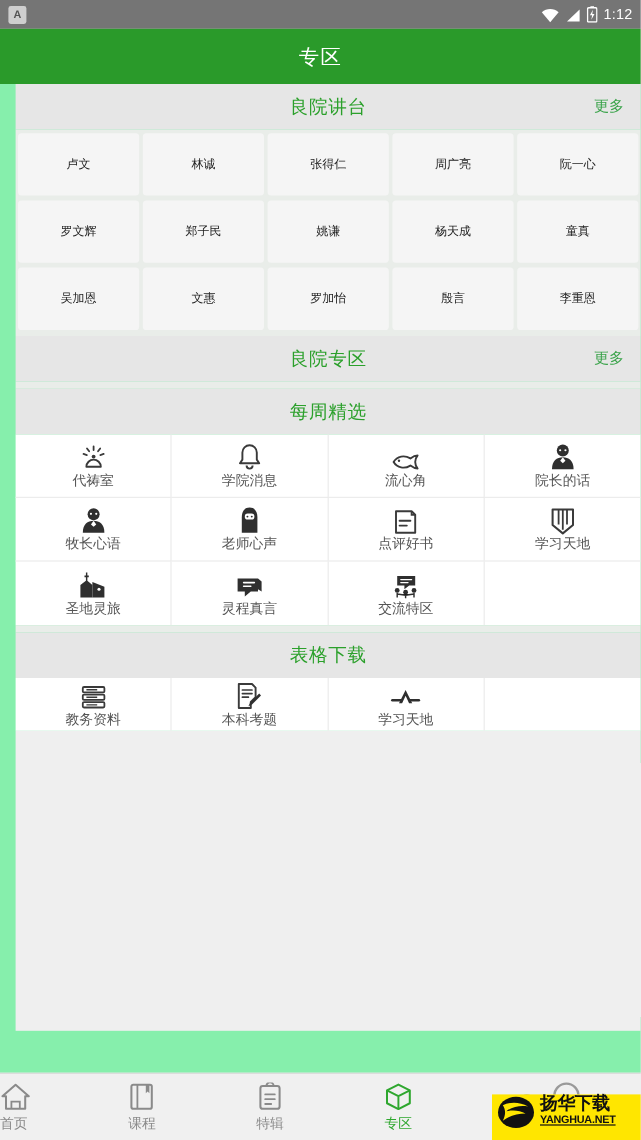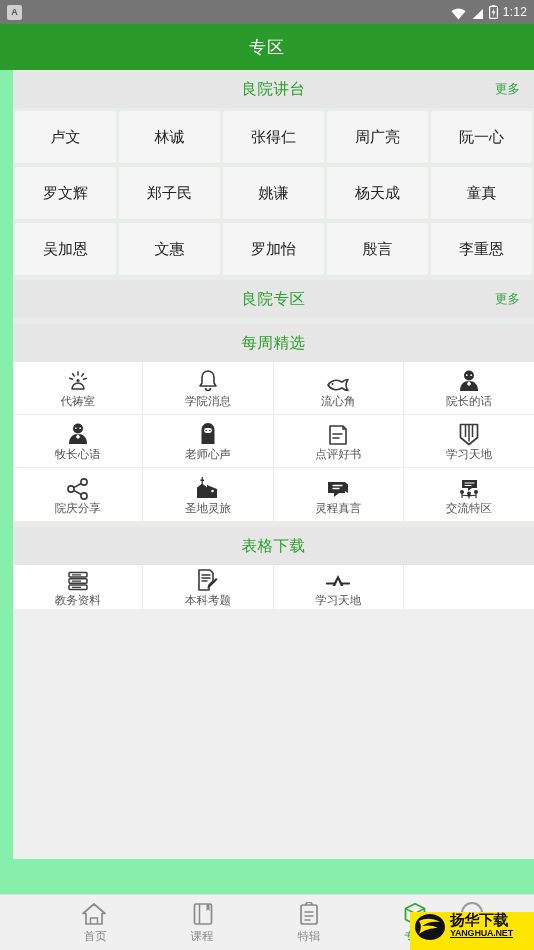--- a/index.html
+++ b/index.html
@@ -52,21 +52,21 @@
   }
 
   
   .namegrid {
     background: #e9ede9; padding: 3px 2px 5px 2px;
     display: grid; grid-template-columns: repeat(5, 1fr); gap: 4px 3px;
   }
   .namecard {
     background: #f5f5f5; border-radius: 3px; height: 52px;
     display: flex; align-items: center; justify-content: center;
-    color: #222222; font-size: 15px;
+    color: #222222; font-size: 10px;
   }
 
   
   .strip { height: 6px; background: #e9ede9; }
 
   
   .icongrid {
     background: #ffffff;
     display: grid; grid-template-columns: repeat(4, 1fr);
   }
@@ -88,21 +88,21 @@
 
   .filler { background: #efefef; height: 250px; }
 
   
   .bottomnav {
     flex: 0 0 56px; height: 56px; background: #f0f0f0;
     border-top: 1px solid #dcdcdc;
     display: grid; grid-template-columns: repeat(5, 1fr);
   }
   .navitem {
-    display: flex; flex-direction: column; align-items: flex-end;
+    display: flex; flex-direction: column; align-items: flex-start;
     justify-content: center; gap: 2px; color: #8a8a8a; font-size: 11.5px;
   }
   .navitem.active { color: #2fa72f; }
   .navitem .nglyph { height: 26px; display: flex; align-items: center; }
 
   
   .watermark {
     position: absolute; right: 0; bottom: 0; width: 124px; height: 50px;
     display: flex; align-items: flex-end; justify-content: center;
     pointer-events: none;
@@ -274,31 +274,20 @@
       <div class="icell">
         <span class="glyph">
           <svg width="22" height="24" viewBox="0 0 22 24">
               <path d="M2.5 2.5h17v13l-8.5 7-8.5-7z" fill="none" stroke="#3a3a3a" stroke-width="1.7" stroke-linejoin="round"></path>
               <path d="M7.5 2.5v12.5M14.5 2.5v12.5M11 2.5v17" stroke="#3a3a3a" stroke-width="1.5"></path>
             </svg>
         </span>
         <span class="cap">学习天地</span>
       </div>
 
-      <div class="icell">
-        <span class="glyph">
-          <svg width="24" height="22" viewBox="0 0 24 22">
-              <circle cx="18" cy="4" r="3.1" fill="none" stroke="#3a3a3a" stroke-width="1.6"></circle>
-              <circle cx="18" cy="18" r="3.1" fill="none" stroke="#3a3a3a" stroke-width="1.6"></circle>
-              <circle cx="5" cy="11" r="3.1" fill="none" stroke="#3a3a3a" stroke-width="1.6"></circle>
-              <path d="M7.8 9.6 15.2 5.5M7.8 12.4l7.4 4.1" stroke="#3a3a3a" stroke-width="1.6"></path>
-            </svg>
-        </span>
-        <span class="cap">院庆分享</span>
-      </div>
 
       <div class="icell">
         <span class="glyph">
           <svg width="26" height="24" viewBox="0 0 26 24">
               <path d="M6.6 1v2.6H5.4V5h1.2v3L2 11.5V22h10V11.5L7.8 8V5H9V3.6H7.8V1z" fill="#2f2f2f"></path>
               <path d="M12 9l10 4v9H12z" fill="#2f2f2f"></path>
               <circle cx="17.5" cy="15" r="1.3" fill="#ffffff"></circle>
             </svg>
         </span>
         <span class="cap">圣地灵旅</span>

